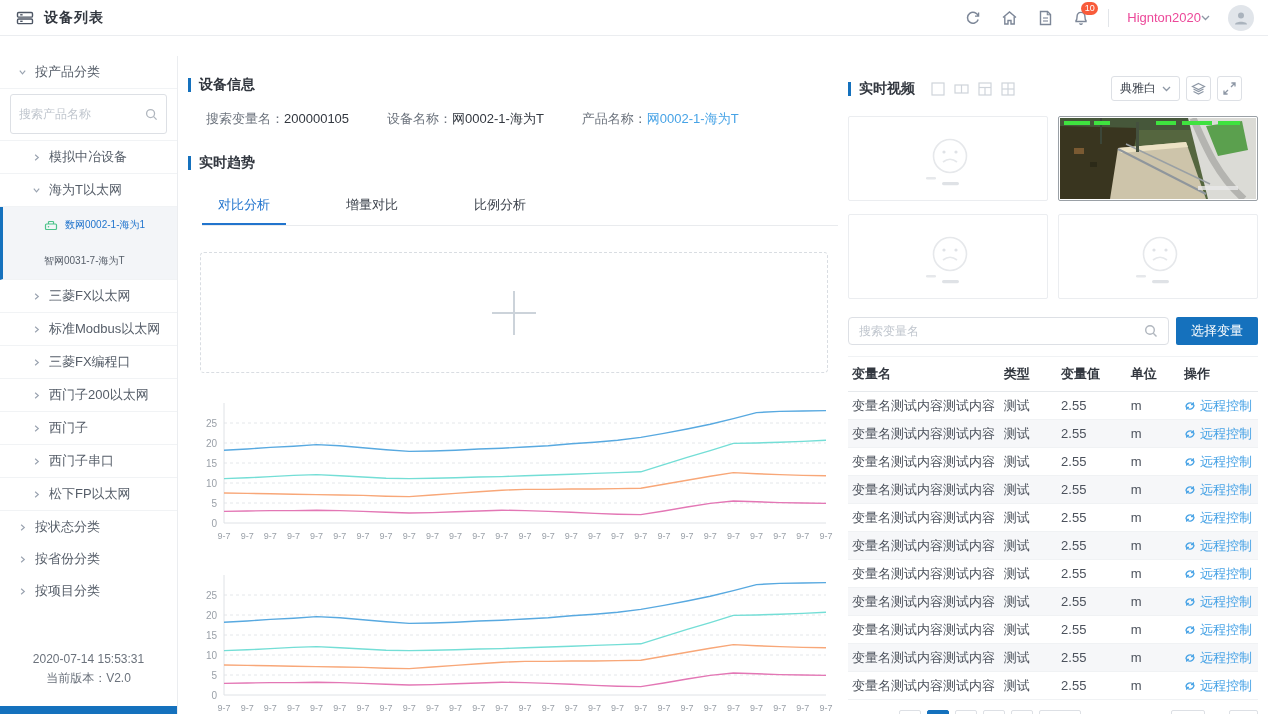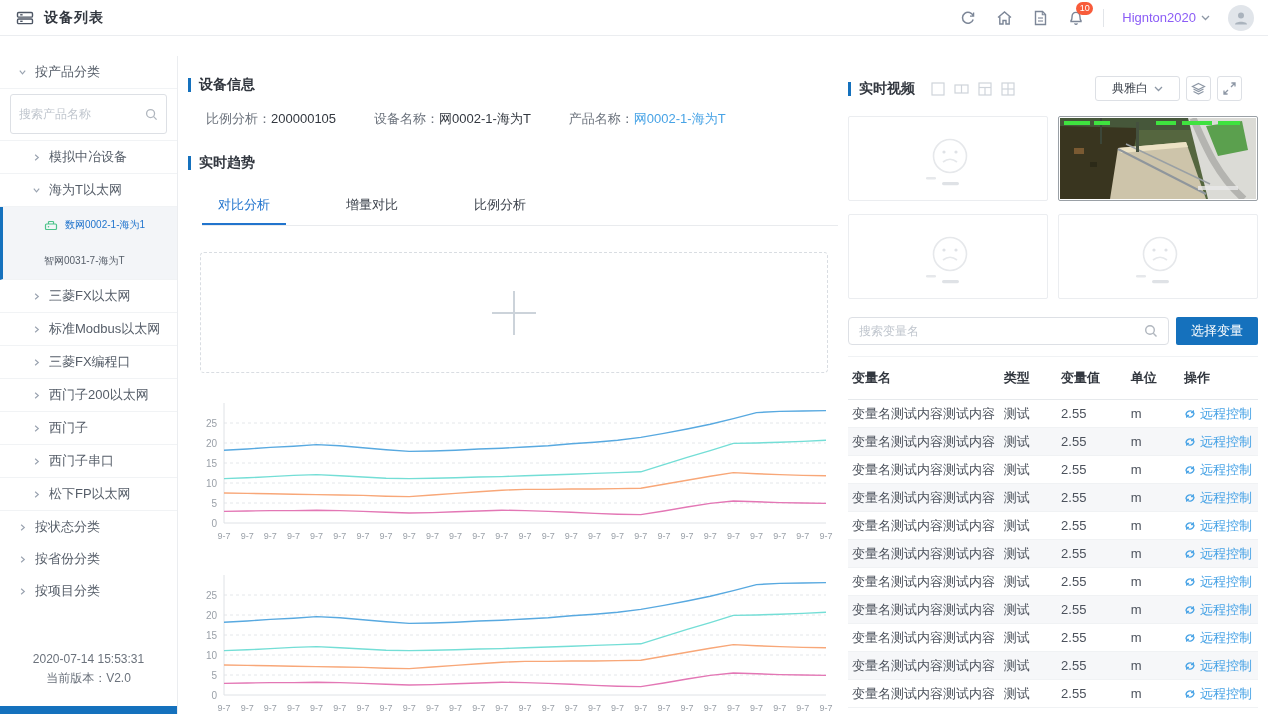--- a/index.html
+++ b/index.html
@@ -9,21 +9,21 @@
 
   
   .topbar { height:36px; border-bottom:1px solid #ebedf0; display:flex; align-items:center; justify-content:space-between; padding:0 14px 0 16px; }
   .topbar-left { display:flex; align-items:center; gap:10px; }
   .app-title { font-size:14px; font-weight:bold; color:#32373f; letter-spacing:1px; }
   .topbar-right { display:flex; align-items:center; gap:18px; }
   .tb-icon { width:18px; height:18px; color:#7c8697; cursor:pointer; position:relative; display:flex; align-items:center; justify-content:center; }
   .tb-icon svg { display:block; }
   .bell-badge { position:absolute; top:-7px; left:9px; background:#f85b3a; color:#fff; font-size:9px; line-height:13px; min-width:17px; text-align:center; border-radius:8px; padding:0 3px; }
   .tb-divider { width:1px; height:18px; background:#e2e5e9; }
-  .tb-user { display:flex; align-items:center; gap:5px; color:#8b5cf6; font-size:13px; cursor:pointer; }
+  .tb-user { display:flex; align-items:center; color:#ec4899; font-size:13px; cursor:pointer; }
   .avatar { width:26px; height:26px; border-radius:50%; background:#e1e5ea; display:flex; align-items:center; justify-content:center; }
 
   .body-row { display:flex; height:678px;margin-top:20px; }
 
   
   .sidebar { width:178px; border-right:1px solid #ebedf0; position:relative; flex:none; }
   .tree-node { height:33px; display:flex; align-items:center; gap:8px; font-size:13px; color:#555d68; cursor:pointer; border-bottom:1px solid #f1f3f5; }
   .tree-node.lv0 { padding-left:18px; }
   .tree-node.lv1 { padding-left:32px; }
   .tree-node.plain { border-bottom:none; height:32px; }
@@ -58,35 +58,35 @@
   .chart-wrap { margin-left:4px; }
   .chart-wrap.c1 { margin-top:22px; }
   .chart-wrap.c2 { margin-top:16px; }
 
   
   .rpanel { width:423px; flex:none; padding:20px 10px 0 3px; }
   .rp-head { display:flex; align-items:center; gap:8px; }
   .layout-icons { display:flex; gap:9px; margin-left:8px; }
   .layout-icons .li { color:#cfd4da; display:flex; cursor:pointer; }
   .rp-head-right { margin-left:auto; display:flex; align-items:center; gap:6px; margin-right:16px; }
-  .theme-select { border:1px solid #dde0e5; border-radius:3px; height:25px; display:flex; align-items:center; gap:6px; padding:0 16px; font-size:12px; color:#3c424c; cursor:pointer; }
+  .theme-select { border:1px solid #dde0e5; border-radius:3px; height:25px; display:flex; align-items:center; gap:6px; padding:0 8px; font-size:12px; color:#3c424c; cursor:pointer; }
   .sq-btn { border:1px solid #dde0e5; border-radius:3px; width:25px; height:25px; display:flex; align-items:center; justify-content:center; color:#8d97a5; cursor:pointer; }
   .video-grid { display:grid; grid-template-columns:200px 200px; grid-auto-rows:85px; gap:13px 10px; margin-top:15px; }
   .video-pane { border:1px solid #ebedf0; border-radius:2px; display:flex; align-items:center; justify-content:center; background:#fff; cursor:pointer; }
   .video-pane.live { border:1px solid #9aa0a6; padding:1px; }
   .video-pane.live svg { display:block; }
 
   .var-search-row { display:flex; align-items:center; gap:7px; margin-top:18px; }
   .var-search { flex:1; display:flex; align-items:center; border:1px solid #dde0e5; border-radius:4px; height:28px; padding:0 10px; }
   .var-search input { border:none; outline:none; flex:1; font-size:12px; color:#555; font-family:inherit; }
   .var-search input::placeholder { color:#c0c6ce; }
   .select-var-btn { background:#1571bd; color:#fff; font-size:13px; border:none; height:28px; padding:0 15px; border-radius:2px; cursor:pointer; font-family:inherit; }
 
   table.vars { width:100%; border-collapse:collapse; margin-top:11px; font-size:13px; }
-  table.vars th { text-align:left; font-weight:bold; color:#32373f; height:43px; border-top:1px solid #f0f2f4; border-bottom:1px solid #e6e9ec; padding:0 4px; }
+  table.vars th { text-align:left; font-weight:bold; color:#32373f; height:35px; border-top:1px solid #f0f2f4; border-bottom:1px solid #e6e9ec; padding:0 4px; }
   table.vars td { color:#4c525c; height:28px; border-bottom:1px solid #f0f2f4; padding:0 4px; }
   table.vars tr.striped td { background:#f6f7f9; }
   .rc-link { color:#4aa4e6; display:inline-flex; align-items:center; gap:4px; cursor:pointer; white-space:nowrap; }
 
   .pagination { display:flex; align-items:center; justify-content:flex-end; gap:6px; margin-top:10px; font-size:12px; color:#5a6069; }
   .pg-box { min-width:22px; height:22px; border:1px solid #dde0e5; border-radius:2px; display:flex; align-items:center; justify-content:center; cursor:pointer; padding:0 4px; background:#fff; }
   .pg-box.active { background:#1571bd; border-color:#1571bd; color:#fff; }
   .pg-box.disabled { color:#ccd1d7; cursor:default; }
   .pg-size { gap:5px; padding:0 7px; }
   .pg-total { margin:0 6px 0 10px; }
@@ -299,21 +299,21 @@
         </span>
       </div>
     </aside>
 
     <main class="main">
       <div class="sec-head">
         <span class="sec-bar"></span>
         <span class="sec-title">设备信息</span>
       </div>
       <div class="info-fields" id="info-fields">
-          <span class="info-field"><span class="lbl">比例分析：</span><span class="val">200000105</span></span>
+          <span class="info-field"><span class="lbl">搜索变量名：</span><span class="val">200000105</span></span>
           <span class="info-field"><span class="lbl">设备名称：</span><span class="val">网0002-1-海为T</span></span>
           <span class="info-field"><span class="lbl">产品名称：</span><span class="val link">网0002-1-海为T</span></span>
         </div>
 
       <div class="sec-head">
         <span class="sec-bar"></span>
         <span class="sec-title">实时趋势</span>
       </div>
       <div class="tabs" id="trend-tabs">
           <div class="tab active">对比分析</div>

